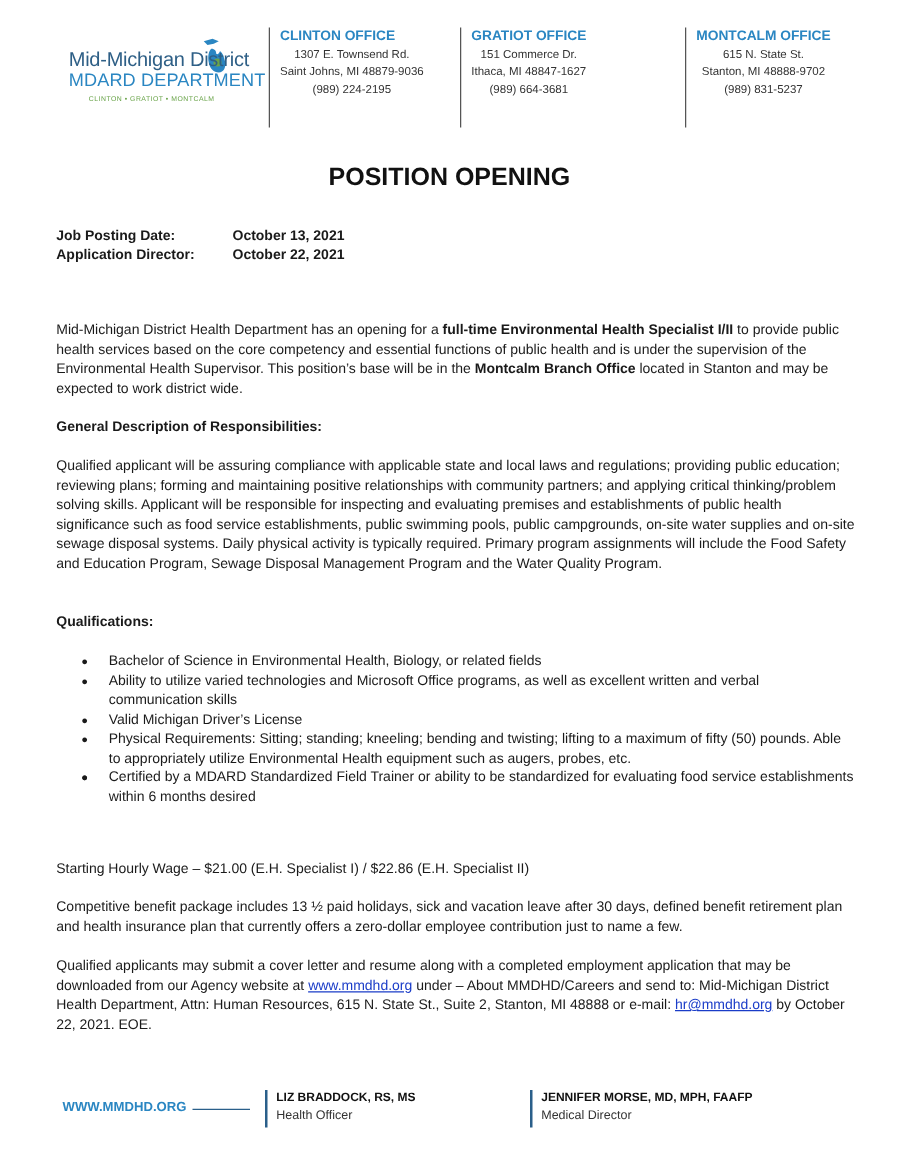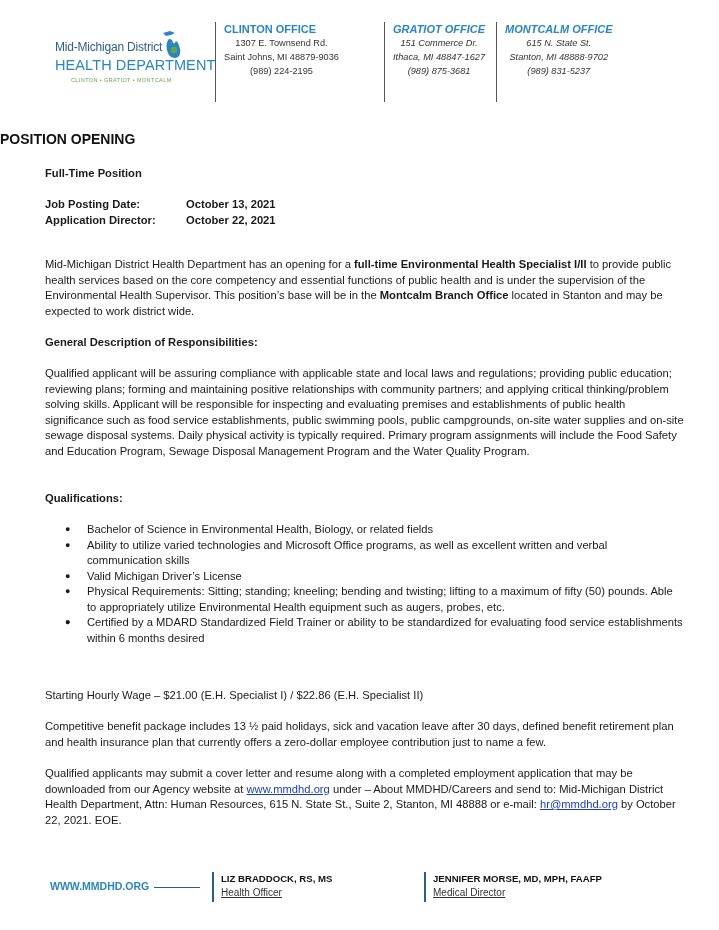--- a/index.html
+++ b/index.html
@@ -5,88 +5,87 @@
     html, body { margin: 0; padding: 0; background: #ffffff; }
     body {
       width: 719px; height: 930px; position: relative; overflow: hidden;
       font-family: "Liberation Sans", "DejaVu Sans", sans-serif;
       color: #1a1a1a;
     }
     .abs { position: absolute; }
 
     
     .logo { left: 55px; top: 30px; width: 160px; height: 60px; }
-    .logo .line1 { position: absolute; left: 0; top: 10px; font-size: 12px; color: #2e5f86; letter-spacing: -0.2px; white-space: nowrap; }
+    .logo .line1 { position: absolute; left: 0; top: 10px; font-size: 16px; color: #2e5f86; letter-spacing: -0.2px; white-space: nowrap; }
     .logo .line2 { position: absolute; left: 0; top: 27px; font-size: 14.5px; color: #2a86c2; letter-spacing: 0.1px; white-space: nowrap; }
     .logo .line3 { position: absolute; left: 16px; top: 47px; font-size: 5.5px; color: #6aa44a; letter-spacing: 0.4px; white-space: nowrap; }
     .logo .mitten { position: absolute; left: 106px; top: 0px; }
 
     
     .office { top: 22px; padding-left: 8px; border-left: 1.5px solid #555; height: 80px; }
     .office .name { font-size: 11px; font-weight: bold; color: #2a86c2; line-height: 14px; }
     .office .ln { font-size: 9.2px; color: #333; line-height: 14px; white-space: nowrap; text-align: center; }
 
     
-    .title { left: 0; width: 719px; top: 131px; font-weight: bold; font-size: 14px; color: #111; }
+    .title { left: 0; width: 719px; top: 131px; text-align: center; font-weight: bold; font-size: 20px; color: #111; }
 
     .body-text { left: 45px; width: 640px; font-size: 11.2px; line-height: 15.5px; color: #1a1a1a; }
     .bold { font-weight: bold; }
     .label-col { display: inline-block; width: 141px; font-weight: bold; }
     .val-col { font-weight: bold; }
     p { margin: 0; }
     a { color: #1a3cc8; text-decoration: underline; }
 
     ul.quals { margin: 0; padding: 0; list-style: none; }
     ul.quals li { position: relative; padding-left: 42px; }
     ul.quals li .bullet { position: absolute; left: 20px; top: 0; font-size: 9px; }
 
     
     .footer-web { left: 50px; top: 880px; font-size: 10.5px; font-weight: bold; color: #2a86c2; }
     .footer-rule { left: 154px; top: 887px; width: 46px; height: 1px; background: #2a5f8a; }
     .sig { top: 872px; padding-left: 7px; border-left: 2px solid #2a5f8a; height: 30px; }
     .sig .nm { font-size: 9.6px; font-weight: bold; color: #111; line-height: 14px; white-space: nowrap; }
-    .sig .rl { font-size: 10px; color: #333; line-height: 14px; text-decoration: underline; }
+    .sig .rl { font-size: 10px; color: #333; line-height: 14px; }
   </style>
 </head>
 <body>
 
 <div class="abs logo" data-name="agency-logo">
   <svg class="mitten" data-name="michigan-map-icon" width="22" height="30" viewBox="0 0 22 30">
     <path d="M2 3 L9 1 L14 3 L10 5 L5 6 Z" fill="#2a86c2"></path>
     <path d="M8 9 C6 11 5 15 6 20 C7 25 10 28 14 28 C18 28 20 24 19 19 C18 15 17 12 15 11 C14 13 13 14 12 13 C12 11 11 9 8 9 Z" fill="#2a86c2"></path>
     <circle cx="13" cy="20" r="3.2" fill="#6aa44a"></circle>
   </svg>
   <div class="line1" data-name="logo-line1">Mid-Michigan District</div>
-  <div class="line2" data-name="logo-line2">HEALTH DEPARTMENT</div>
+  <div class="line2" data-name="logo-line2">MDARD DEPARTMENT</div>
   <div class="line3" data-name="logo-counties">CLINTON • GRATIOT • MONTCALM</div>
 </div>
 
 <div class="abs office" style="left:215px;" data-name="office-clinton">
   <div class="name" data-name="office-name">CLINTON OFFICE</div>
   <div class="ln" data-name="office-address">1307 E. Townsend Rd.</div>
   <div class="ln" data-name="office-city">Saint Johns, MI  48879-9036</div>
   <div class="ln" data-name="office-phone">(989) 224-2195</div>
 </div>
-<div class="abs office" style="left:384px;font-style:italic;" data-name="office-gratiot">
+<div class="abs office" style="left:368px;" data-name="office-gratiot">
   <div class="name" data-name="office-name">GRATIOT OFFICE</div>
   <div class="ln" data-name="office-address">151 Commerce Dr.</div>
   <div class="ln" data-name="office-city">Ithaca, MI  48847-1627</div>
-  <div class="ln" data-name="office-phone">(989) 875-3681</div>
+  <div class="ln" data-name="office-phone">(989) 664-3681</div>
 </div>
-<div class="abs office" style="left:496px;font-style:italic;" data-name="office-montcalm">
+<div class="abs office" style="left:548px;" data-name="office-montcalm">
   <div class="name" data-name="office-name">MONTCALM OFFICE</div>
   <div class="ln" data-name="office-address">615 N. State St.</div>
   <div class="ln" data-name="office-city">Stanton, MI  48888-9702</div>
   <div class="ln" data-name="office-phone">(989) 831-5237</div>
 </div>
 
 <div class="abs title" data-name="page-title">POSITION OPENING</div>
 
 <div class="abs body-text" style="top:166px;" data-name="position-info">
-  <p class="bold" data-name="position-type">Full-Time Position</p>
   <p style="height:15.5px;"></p>
   <p><span class="label-col" data-name="posting-date-label">Job Posting Date:</span><span class="val-col" data-name="posting-date-value">October 13, 2021</span></p>
   <p><span class="label-col" data-name="deadline-label">Application Director:</span><span class="val-col" data-name="deadline-value">October 22, 2021</span></p>
 </div>
 
 <div class="abs body-text" style="top:257px;" data-name="intro-paragraph">
   <p><span data-name="intro-text">Mid-Michigan District Health Department has an opening for a </span><span class="bold" data-name="intro-emphasis-position">full-time Environmental Health Specialist I/II</span><span data-name="intro-text"> to provide public health services based on the core competency and essential functions of public health and is under the supervision of the Environmental Health Supervisor. This position’s base will be in the </span><span class="bold" data-name="intro-emphasis-office">Montcalm Branch Office</span><span data-name="intro-text"> located in Stanton and may be expected to work district wide.</span></p>
 </div>
 
 <div class="abs body-text" style="top:335px;" data-name="responsibilities-heading">General Description of Responsibilities:</div>

